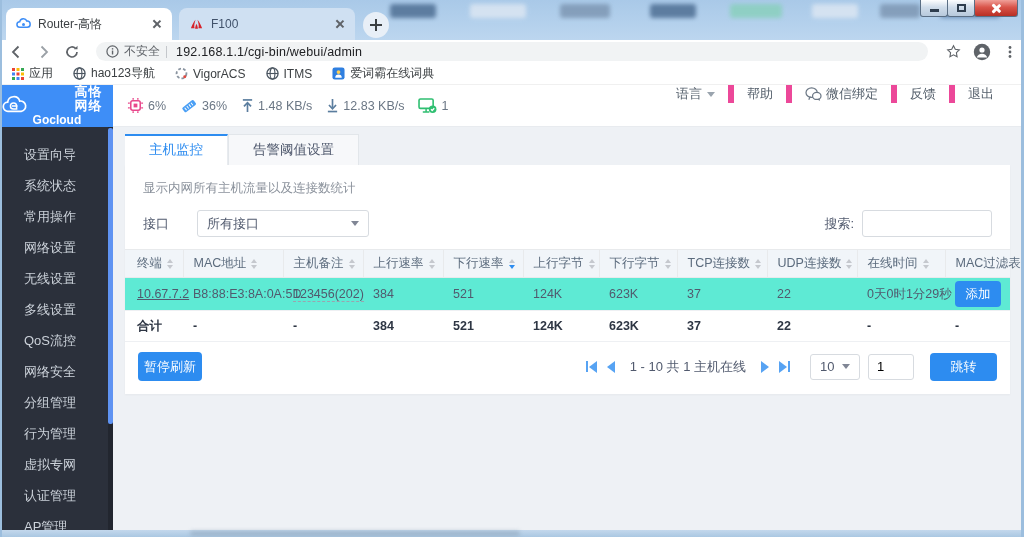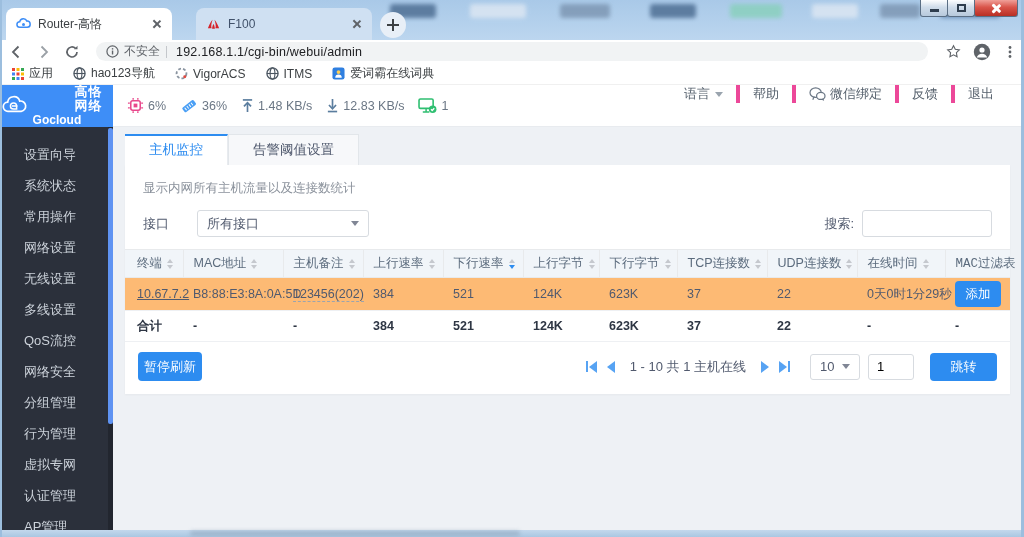--- a/index.html
+++ b/index.html
@@ -21,21 +21,21 @@
   .glyph-min { width:9px; height:3px; background:#2e3d4e; margin-top:5px; }
   .glyph-max { width:9px; height:8px; border:2px solid #2e3d4e; }
   .glyph-close { position:relative; width:10px; height:10px; }
   .glyph-close:before,.glyph-close:after { content:""; position:absolute; left:4px; top:0; width:2.5px; height:11px; background:#fff; border-radius:1px; }
   .glyph-close:before { transform:rotate(45deg); } .glyph-close:after { transform:rotate(-45deg); }
 
   
   #tabstrip { position:absolute; left:6px; top:8px; display:flex; align-items:flex-end; height:32px; z-index:10; }
   .ctab { display:flex; align-items:center; height:32px; width:166px; padding:0 8px 0 10px; border-radius:8px 8px 0 0; font-size:12px; color:#3c4043; }
   .ctab.active { background:#fff; }
-  .ctab.inactive { background:#cfe0f2; width:176px; margin-left:24px; color:#41526b; }
+  .ctab.inactive { background:#cfe0f2; width:176px; margin-left:7px; color:#41526b; }
   .ctab .title { flex:1; white-space:nowrap; overflow:hidden; margin-left:7px; }
   .tabclose { position:relative; width:14px; height:14px; border-radius:7px; flex:0 0 auto; }
   .tabclose:before,.tabclose:after { content:""; position:absolute; left:6px; top:2px; width:1.5px; height:10px; background:#5f6368; }
   .tabclose:before { transform:rotate(45deg); } .tabclose:after { transform:rotate(-45deg); }
   #newtab { position:relative; width:26px; height:26px; margin:0 0 2px 8px; border-radius:13px; background:#e8eff7; }
   #newtab:before,#newtab:after { content:""; position:absolute; background:#3c4043; }
   #newtab:before { left:7px; top:12px; width:12px; height:2px; }
   #newtab:after { left:12px; top:7px; width:2px; height:12px; }
 
   
@@ -57,21 +57,21 @@
   #appheader { position:absolute; left:2px; top:85px; width:1019px; height:42px; background:#fff; border-bottom:1px solid #e8ebef; display:flex; z-index:5; }
   #brand { width:111px; height:42px; background:#3e8ef7; color:#fff; display:flex; align-items:center; justify-content:center; }
   #brand .btxt { margin-left:6px; line-height:1.1; }
   #brand .btxt .cn { font-size:13px; font-weight:bold; letter-spacing:1px;margin-left:42px; }
   #brand .btxt .en { font-size:12px; font-weight:bold; }
   #stats { display:flex; align-items:center; padding-left:14px; color:#6b7785; font-size:12.5px; }
   .stat { display:flex; align-items:center; margin-right:14px; }
   .stat svg { margin-right:4px; }
   #hmenu { margin-left:auto; display:flex; align-items:flex-start; color:#55606c; font-size:13px; padding-right:14px; }
   .hitem { display:flex; align-items:center; padding:0 13px; }
-  .hitem + .hitem { border-left:4px solid #ec4899; }
+  .hitem + .hitem { border-left:6px solid #ec4899; }
   .caret-down { width:0; height:0; border-left:4px solid transparent; border-right:4px solid transparent; border-top:5px solid #9aa4ae; margin-left:5px; }
 
   
   #sidebar { position:absolute; left:2px; top:127px; width:111px; height:403px; background:#2b303b; z-index:5; }
   .side-item { height:30px; line-height:30px; padding-left:22px; color:#ccd2da; font-size:13px; margin-top:1px; }
   #sidebar .track { position:absolute; right:0; top:0; width:5px; height:403px; background:#22262f; }
   #sidebar .thumb { position:absolute; right:0; top:1px; width:5px; height:296px; background:#5f93f2; border-radius:2px; }
 
   
   #main { position:absolute; left:113px; top:127px; width:908px; height:403px; background:#eef1f5; overflow:hidden; }
@@ -85,27 +85,27 @@
   .selectbox { width:172px; height:27px; border:1px solid #d7dbe0; border-radius:3px; display:flex; align-items:center; padding:0 9px; color:#515a6e; background:#fff; }
   .selectbox .val { flex:1; }
   #search-wrap { margin-left:auto; display:flex; align-items:center; }
   #search-label { margin-right:8px; }
   #search-input { width:130px; height:27px; border:1px solid #d7dbe0; border-radius:3px; outline:none; padding:0 8px; font-size:13px; }
   .selectbox .caret-down { border-top-color:#808695; }
 
   table { width:885px; border-collapse:collapse; table-layout:fixed; }
   thead th { background:#f1f5f9; border-top:1px solid #e8eaec; border-bottom:1px solid #e8eaec; border-right:1px solid #e8eaec; height:28px; font-weight:normal; font-size:12.5px; color:#5b6b7d; text-align:left; padding-left:10px; white-space:nowrap; }
   thead th:first-child { padding-left:12px; }
-  thead th:last-child { border-right:none;font-family:Liberation Mono, monospace; }
+  thead th:last-child { border-right:none; }
   .sort { display:inline-flex; flex-direction:column; margin-left:5px; vertical-align:middle; }
   .sort i { width:0; height:0; border-left:3.5px solid transparent; border-right:3.5px solid transparent; display:block; }
   .sort .up { border-bottom:4px solid #c5c8ce; margin-bottom:2px; }
   .sort .down { border-top:4px solid #c5c8ce; }
   .sort .down.on { border-top-color:#2d8cf0; }
-  tbody td { height:33px; font-size:12.5px; color:#515a6e; padding-left:10px; border-bottom:1px solid #eef0f3; background:#fdba74; white-space:nowrap; }
+  tbody td { height:33px; font-size:12.5px; color:#515a6e; padding-left:10px; border-bottom:1px solid #eef0f3; background:#5eead4; white-space:nowrap; }
   tbody td:first-child { padding-left:12px; }
   tbody tr.total td { background:#fff; color:#2e3644; font-weight:bold; height:31px; }
   a.cell-link { color:#515a6e; text-decoration:underline; }
   a.remark-link { color:#515a6e; text-decoration:none; border-bottom:1px dashed #9aa4ae; }
   .btn { border:none; border-radius:4px; background:#2d8cf0; color:#fff; font-size:12.5px; font-family:inherit; }
   .btn.add { width:46px; height:26px; }
 
   #cardfooter { display:flex; align-items:center; margin-top:10px; padding:0 13px 0 13px; }
   .btn.pause { width:64px; height:29px; font-size:13px; }
   #pager { margin-left:auto; display:flex; align-items:center; color:#515a6e; }

